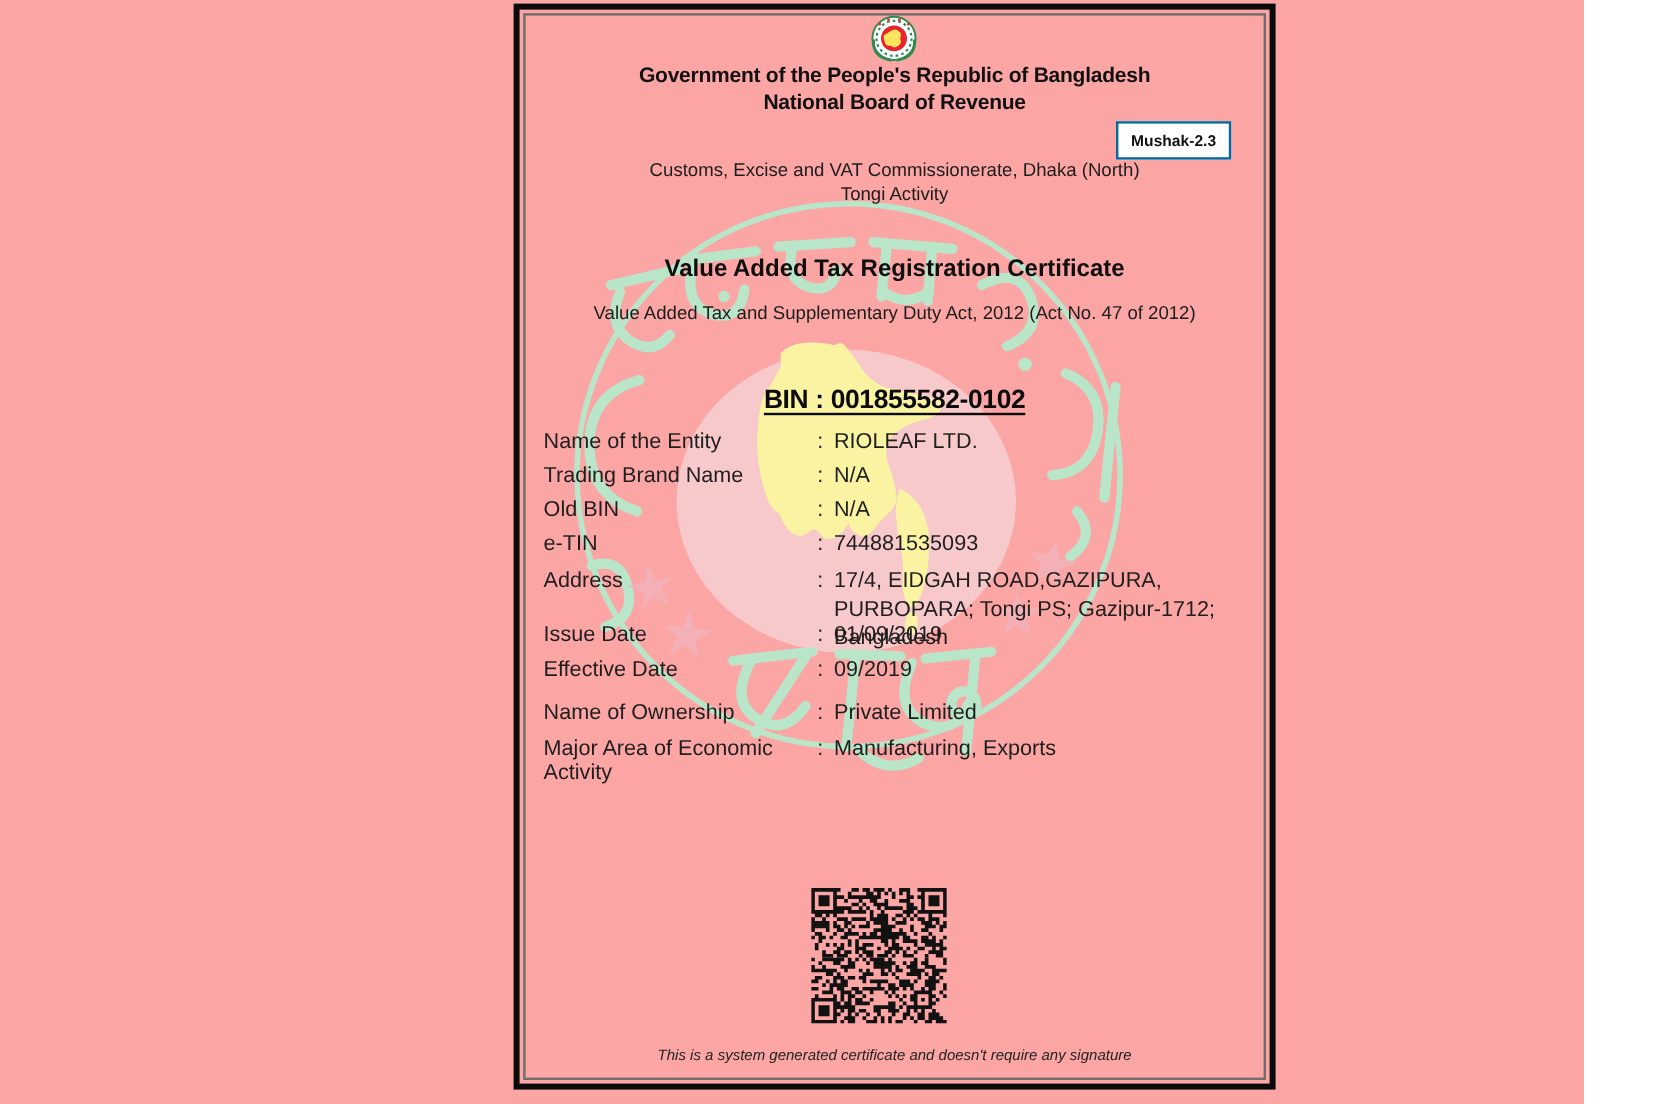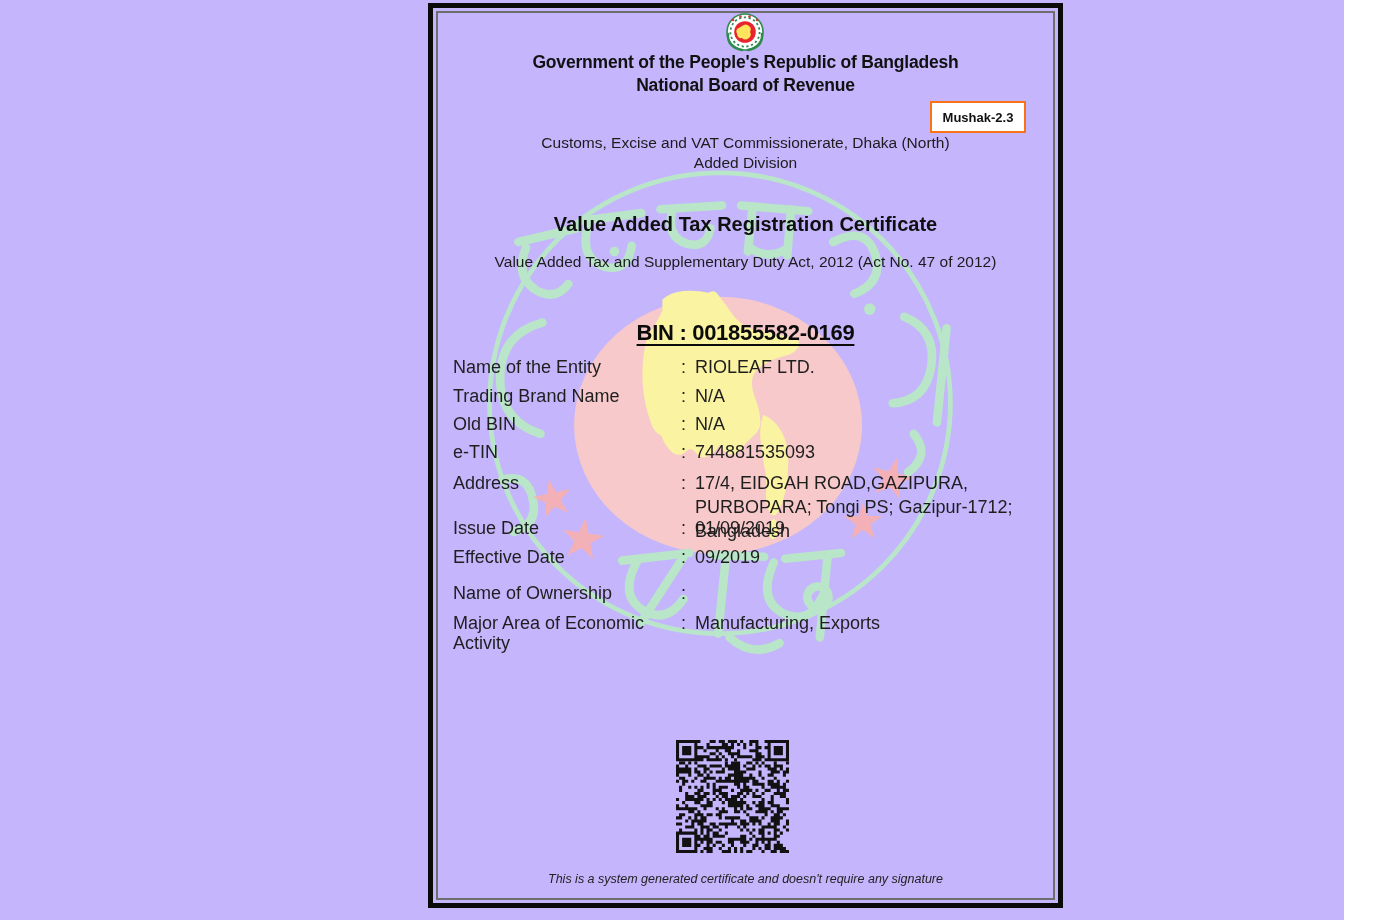--- a/index.html
+++ b/index.html
@@ -1,32 +1,32 @@
 <!DOCTYPE html>
 <html><head>
 <meta charset="utf-8">
 <style>
   html,body{margin:0;padding:0;background:#ffffff;}
-  .canvas{position:relative;width:1320px;height:920px;background:#c4b5fd;overflow:hidden;
-          font-family:"Liberation Sans", sans-serif;color:#1c1c1c;padding-left:24px;}
+  .canvas{position:relative;width:1320px;height:920px;background:#fca5a5;overflow:hidden;
+          font-family:"Liberation Sans", sans-serif;color:#1c1c1c;}
   .cert{position:absolute;left:428px;top:3px;width:625px;height:895px;border:5px solid #0a0a0a;}
   .cert-inner{position:absolute;inset:3px;border:2px solid #6e6e6e;}
   .wm{position:absolute;inset:0;pointer-events:none;z-index:1;}
   .content{position:absolute;inset:0;z-index:2;}
   .cline{position:absolute;left:430px;width:631px;text-align:center;white-space:nowrap;}
   .gov{top:52px;font-size:17.5px;font-weight:bold;letter-spacing:-0.2px;color:#111;}
   .org{top:75px;font-size:17.5px;font-weight:bold;letter-spacing:-0.2px;color:#111;}
   .office{top:134px;font-size:15.5px;}
   .division{top:154px;font-size:15.5px;}
   .title{top:185px;font-size:20px;font-weight:bold;color:#0f0f0f;margin-top:28px;}
   .certify{position:absolute;left:430px;top:251px;width:631px;text-align:center;
            font-size:15.5px;line-height:21.5px;}
   .binline{top:320px;font-size:22px;font-weight:bold;letter-spacing:-0.3px;color:#0b0b0b;
            text-decoration:underline;text-underline-offset:4px;text-decoration-thickness:2px;}
-  .mushak{position:absolute;left:930px;top:101px;width:92px;height:28px;border:2px solid #f97316;
+  .mushak{position:absolute;left:930px;top:101px;width:92px;height:28px;border:2px solid #0369a1;
           background:#fff;display:flex;align-items:center;justify-content:center;
           font-size:13px;font-weight:bold;color:#111;}
   .fields{position:absolute;left:453px;top:0;width:600px;}
   .frow{position:absolute;display:flex;font-size:18px;line-height:20px;color:#1e1e1e;}
   .flabel{width:228px;flex:0 0 228px;}
   .fcolon{width:8px;flex:0 0 8px;margin-right:6px;}
   .fvalue{width:345px;}
   .frow.addr{line-height:24px;}
   .qr{position:absolute;left:676px;top:740px;width:113px;height:113px;}
   .footer{position:absolute;left:430px;top:872px;width:631px;text-align:center;
@@ -118,28 +118,28 @@
     </svg>
 
     <div class="cline gov">Government of the People's Republic of Bangladesh</div>
     <div class="cline org">National Board of Revenue</div>
 
     <div class="mushak">
       <span>Mushak-2.3</span>
     </div>
 
     <div class="cline office">Customs, Excise and VAT Commissionerate, Dhaka (North)</div>
-    <div class="cline division">Added Division</div>
+    <div class="cline division">Tongi Activity</div>
     <div class="cline title">Value Added Tax Registration Certificate</div>
 
     <div class="certify">
       <div>Value Added Tax and Supplementary Duty Act, 2012 (Act No. 47 of 2012)</div>
     </div>
 
-    <div class="cline binline">BIN : 001855582-0169</div>
+    <div class="cline binline">BIN : 001855582-0102</div>
 
     <div class="fields">
       <div class="frow" style="top:357px">
         <span class="flabel">Name of the Entity</span>
         <span class="fcolon">:</span>
         <span class="fvalue">RIOLEAF LTD.</span>
       </div>
       <div class="frow" style="top:386px">
         <span class="flabel">Trading Brand Name</span>
         <span class="fcolon">:</span>
@@ -166,20 +166,21 @@
         <span class="fvalue">01/09/2019</span>
       </div>
       <div class="frow" style="top:547px">
         <span class="flabel">Effective Date</span>
         <span class="fcolon">:</span>
         <span class="fvalue">09/2019</span>
       </div>
       <div class="frow" style="top:583px">
         <span class="flabel">Name of Ownership</span>
         <span class="fcolon">:</span>
+        <span class="fvalue">Private Limited</span>
       </div>
       <div class="frow" style="top:613px">
         <span class="flabel">Major Area of Economic Activity</span>
         <span class="fcolon">:</span>
         <span class="fvalue">Manufacturing, Exports</span>
       </div>
     </div>
 
     <svg id="qr-svg" class="qr" viewBox="0 0 113 113">
         <path d="M0.00 0.00h3.05v3.05h-3.05zM3.05 0.00h3.05v3.05h-3.05zM6.11 0.00h3.05v3.05h-3.05zM9.16 0.00h3.05v3.05h-3.05zM12.22 0.00h3.05v3.05h-3.05zM15.27 0.00h3.05v3.05h-3.05zM18.32 0.00h3.05v3.05h-3.05zM21.38 0.00h3.05v3.05h-3.05zM33.59 0.00h3.05v3.05h-3.05zM36.65 0.00h3.05v3.05h-3.05zM42.76 0.00h3.05v3.05h-3.05zM45.81 0.00h3.05v3.05h-3.05zM51.92 0.00h3.05v3.05h-3.05zM54.97 0.00h3.05v3.05h-3.05zM58.03 0.00h3.05v3.05h-3.05zM64.14 0.00h3.05v3.05h-3.05zM73.30 0.00h3.05v3.05h-3.05zM76.35 0.00h3.05v3.05h-3.05zM79.41 0.00h3.05v3.05h-3.05zM88.57 0.00h3.05v3.05h-3.05zM91.62 0.00h3.05v3.05h-3.05zM94.68 0.00h3.05v3.05h-3.05zM97.73 0.00h3.05v3.05h-3.05zM100.78 0.00h3.05v3.05h-3.05zM103.84 0.00h3.05v3.05h-3.05zM106.89 0.00h3.05v3.05h-3.05zM109.95 0.00h3.05v3.05h-3.05zM0.00 3.05h3.05v3.05h-3.05zM18.32 3.05h3.05v3.05h-3.05zM30.54 3.05h3.05v3.05h-3.05zM45.81 3.05h3.05v3.05h-3.05zM48.86 3.05h3.05v3.05h-3.05zM54.97 3.05h3.05v3.05h-3.05zM61.08 3.05h3.05v3.05h-3.05zM67.19 3.05h3.05v3.05h-3.05zM73.30 3.05h3.05v3.05h-3.05zM79.41 3.05h3.05v3.05h-3.05zM91.62 3.05h3.05v3.05h-3.05zM109.95 3.05h3.05v3.05h-3.05zM0.00 6.11h3.05v3.05h-3.05zM6.11 6.11h3.05v3.05h-3.05zM9.16 6.11h3.05v3.05h-3.05zM12.22 6.11h3.05v3.05h-3.05zM18.32 6.11h3.05v3.05h-3.05zM21.38 6.11h3.05v3.05h-3.05zM24.43 6.11h3.05v3.05h-3.05zM30.54 6.11h3.05v3.05h-3.05zM33.59 6.11h3.05v3.05h-3.05zM36.65 6.11h3.05v3.05h-3.05zM39.70 6.11h3.05v3.05h-3.05zM42.76 6.11h3.05v3.05h-3.05zM45.81 6.11h3.05v3.05h-3.05zM48.86 6.11h3.05v3.05h-3.05zM51.92 6.11h3.05v3.05h-3.05zM54.97 6.11h3.05v3.05h-3.05zM67.19 6.11h3.05v3.05h-3.05zM79.41 6.11h3.05v3.05h-3.05zM82.46 6.11h3.05v3.05h-3.05zM88.57 6.11h3.05v3.05h-3.05zM91.62 6.11h3.05v3.05h-3.05zM97.73 6.11h3.05v3.05h-3.05zM100.78 6.11h3.05v3.05h-3.05zM103.84 6.11h3.05v3.05h-3.05zM109.95 6.11h3.05v3.05h-3.05zM0.00 9.16h3.05v3.05h-3.05zM6.11 9.16h3.05v3.05h-3.05zM9.16 9.16h3.05v3.05h-3.05zM12.22 9.16h3.05v3.05h-3.05zM18.32 9.16h3.05v3.05h-3.05zM27.49 9.16h3.05v3.05h-3.05zM39.70 9.16h3.05v3.05h-3.05zM48.86 9.16h3.05v3.05h-3.05zM51.92 9.16h3.05v3.05h-3.05zM61.08 9.16h3.05v3.05h-3.05zM73.30 9.16h3.05v3.05h-3.05zM76.35 9.16h3.05v3.05h-3.05zM79.41 9.16h3.05v3.05h-3.05zM91.62 9.16h3.05v3.05h-3.05zM97.73 9.16h3.05v3.05h-3.05zM100.78 9.16h3.05v3.05h-3.05zM103.84 9.16h3.05v3.05h-3.05zM109.95 9.16h3.05v3.05h-3.05zM0.00 12.22h3.05v3.05h-3.05zM6.11 12.22h3.05v3.05h-3.05zM9.16 12.22h3.05v3.05h-3.05zM12.22 12.22h3.05v3.05h-3.05zM18.32 12.22h3.05v3.05h-3.05zM33.59 12.22h3.05v3.05h-3.05zM36.65 12.22h3.05v3.05h-3.05zM42.76 12.22h3.05v3.05h-3.05zM51.92 12.22h3.05v3.05h-3.05zM54.97 12.22h3.05v3.05h-3.05zM58.03 12.22h3.05v3.05h-3.05zM61.08 12.22h3.05v3.05h-3.05zM79.41 12.22h3.05v3.05h-3.05zM82.46 12.22h3.05v3.05h-3.05zM91.62 12.22h3.05v3.05h-3.05zM97.73 12.22h3.05v3.05h-3.05zM100.78 12.22h3.05v3.05h-3.05zM103.84 12.22h3.05v3.05h-3.05zM109.95 12.22h3.05v3.05h-3.05zM0.00 15.27h3.05v3.05h-3.05zM18.32 15.27h3.05v3.05h-3.05zM21.38 15.27h3.05v3.05h-3.05zM24.43 15.27h3.05v3.05h-3.05zM27.49 15.27h3.05v3.05h-3.05zM30.54 15.27h3.05v3.05h-3.05zM39.70 15.27h3.05v3.05h-3.05zM45.81 15.27h3.05v3.05h-3.05zM54.97 15.27h3.05v3.05h-3.05zM61.08 15.27h3.05v3.05h-3.05zM64.14 15.27h3.05v3.05h-3.05zM67.19 15.27h3.05v3.05h-3.05zM70.24 15.27h3.05v3.05h-3.05zM73.30 15.27h3.05v3.05h-3.05zM79.41 15.27h3.05v3.05h-3.05zM82.46 15.27h3.05v3.05h-3.05zM85.51 15.27h3.05v3.05h-3.05zM91.62 15.27h3.05v3.05h-3.05zM109.95 15.27h3.05v3.05h-3.05zM0.00 18.32h3.05v3.05h-3.05zM3.05 18.32h3.05v3.05h-3.05zM6.11 18.32h3.05v3.05h-3.05zM9.16 18.32h3.05v3.05h-3.05zM12.22 18.32h3.05v3.05h-3.05zM15.27 18.32h3.05v3.05h-3.05zM18.32 18.32h3.05v3.05h-3.05zM21.38 18.32h3.05v3.05h-3.05zM24.43 18.32h3.05v3.05h-3.05zM30.54 18.32h3.05v3.05h-3.05zM33.59 18.32h3.05v3.05h-3.05zM36.65 18.32h3.05v3.05h-3.05zM39.70 18.32h3.05v3.05h-3.05zM42.76 18.32h3.05v3.05h-3.05zM48.86 18.32h3.05v3.05h-3.05zM58.03 18.32h3.05v3.05h-3.05zM76.35 18.32h3.05v3.05h-3.05zM79.41 18.32h3.05v3.05h-3.05zM82.46 18.32h3.05v3.05h-3.05zM88.57 18.32h3.05v3.05h-3.05zM91.62 18.32h3.05v3.05h-3.05zM94.68 18.32h3.05v3.05h-3.05zM97.73 18.32h3.05v3.05h-3.05zM100.78 18.32h3.05v3.05h-3.05zM103.84 18.32h3.05v3.05h-3.05zM106.89 18.32h3.05v3.05h-3.05zM109.95 18.32h3.05v3.05h-3.05zM3.05 21.38h3.05v3.05h-3.05zM6.11 21.38h3.05v3.05h-3.05zM12.22 21.38h3.05v3.05h-3.05zM18.32 21.38h3.05v3.05h-3.05zM48.86 21.38h3.05v3.05h-3.05zM54.97 21.38h3.05v3.05h-3.05zM58.03 21.38h3.05v3.05h-3.05zM61.08 21.38h3.05v3.05h-3.05zM70.24 21.38h3.05v3.05h-3.05zM73.30 21.38h3.05v3.05h-3.05zM79.41 21.38h3.05v3.05h-3.05zM85.51 21.38h3.05v3.05h-3.05zM97.73 21.38h3.05v3.05h-3.05zM109.95 21.38h3.05v3.05h-3.05zM0.00 24.43h3.05v3.05h-3.05zM9.16 24.43h3.05v3.05h-3.05zM21.38 24.43h3.05v3.05h-3.05zM24.43 24.43h3.05v3.05h-3.05zM27.49 24.43h3.05v3.05h-3.05zM33.59 24.43h3.05v3.05h-3.05zM36.65 24.43h3.05v3.05h-3.05zM39.70 24.43h3.05v3.05h-3.05zM42.76 24.43h3.05v3.05h-3.05zM48.86 24.43h3.05v3.05h-3.05zM51.92 24.43h3.05v3.05h-3.05zM54.97 24.43h3.05v3.05h-3.05zM58.03 24.43h3.05v3.05h-3.05zM61.08 24.43h3.05v3.05h-3.05zM67.19 24.43h3.05v3.05h-3.05zM76.35 24.43h3.05v3.05h-3.05zM82.46 24.43h3.05v3.05h-3.05zM88.57 24.43h3.05v3.05h-3.05zM91.62 24.43h3.05v3.05h-3.05zM97.73 24.43h3.05v3.05h-3.05zM100.78 24.43h3.05v3.05h-3.05zM103.84 24.43h3.05v3.05h-3.05zM0.00 27.49h3.05v3.05h-3.05zM3.05 27.49h3.05v3.05h-3.05zM6.11 27.49h3.05v3.05h-3.05zM9.16 27.49h3.05v3.05h-3.05zM12.22 27.49h3.05v3.05h-3.05zM18.32 27.49h3.05v3.05h-3.05zM27.49 27.49h3.05v3.05h-3.05zM30.54 27.49h3.05v3.05h-3.05zM45.81 27.49h3.05v3.05h-3.05zM51.92 27.49h3.05v3.05h-3.05zM54.97 27.49h3.05v3.05h-3.05zM58.03 27.49h3.05v3.05h-3.05zM61.08 27.49h3.05v3.05h-3.05zM70.24 27.49h3.05v3.05h-3.05zM73.30 27.49h3.05v3.05h-3.05zM76.35 27.49h3.05v3.05h-3.05zM91.62 27.49h3.05v3.05h-3.05zM94.68 27.49h3.05v3.05h-3.05zM97.73 27.49h3.05v3.05h-3.05zM103.84 27.49h3.05v3.05h-3.05zM109.95 27.49h3.05v3.05h-3.05zM0.00 30.54h3.05v3.05h-3.05zM3.05 30.54h3.05v3.05h-3.05zM6.11 30.54h3.05v3.05h-3.05zM9.16 30.54h3.05v3.05h-3.05zM12.22 30.54h3.05v3.05h-3.05zM18.32 30.54h3.05v3.05h-3.05zM21.38 30.54h3.05v3.05h-3.05zM27.49 30.54h3.05v3.05h-3.05zM33.59 30.54h3.05v3.05h-3.05zM39.70 30.54h3.05v3.05h-3.05zM42.76 30.54h3.05v3.05h-3.05zM45.81 30.54h3.05v3.05h-3.05zM58.03 30.54h3.05v3.05h-3.05zM61.08 30.54h3.05v3.05h-3.05zM64.14 30.54h3.05v3.05h-3.05zM67.19 30.54h3.05v3.05h-3.05zM82.46 30.54h3.05v3.05h-3.05zM94.68 30.54h3.05v3.05h-3.05zM97.73 30.54h3.05v3.05h-3.05zM100.78 30.54h3.05v3.05h-3.05zM106.89 30.54h3.05v3.05h-3.05zM109.95 30.54h3.05v3.05h-3.05zM0.00 33.59h3.05v3.05h-3.05zM12.22 33.59h3.05v3.05h-3.05zM21.38 33.59h3.05v3.05h-3.05zM24.43 33.59h3.05v3.05h-3.05zM30.54 33.59h3.05v3.05h-3.05zM51.92 33.59h3.05v3.05h-3.05zM54.97 33.59h3.05v3.05h-3.05zM58.03 33.59h3.05v3.05h-3.05zM61.08 33.59h3.05v3.05h-3.05zM64.14 33.59h3.05v3.05h-3.05zM73.30 33.59h3.05v3.05h-3.05zM82.46 33.59h3.05v3.05h-3.05zM91.62 33.59h3.05v3.05h-3.05zM94.68 33.59h3.05v3.05h-3.05zM106.89 33.59h3.05v3.05h-3.05zM3.05 36.65h3.05v3.05h-3.05zM6.11 36.65h3.05v3.05h-3.05zM18.32 36.65h3.05v3.05h-3.05zM27.49 36.65h3.05v3.05h-3.05zM30.54 36.65h3.05v3.05h-3.05zM33.59 36.65h3.05v3.05h-3.05zM36.65 36.65h3.05v3.05h-3.05zM42.76 36.65h3.05v3.05h-3.05zM48.86 36.65h3.05v3.05h-3.05zM51.92 36.65h3.05v3.05h-3.05zM58.03 36.65h3.05v3.05h-3.05zM61.08 36.65h3.05v3.05h-3.05zM64.14 36.65h3.05v3.05h-3.05zM67.19 36.65h3.05v3.05h-3.05zM70.24 36.65h3.05v3.05h-3.05zM73.30 36.65h3.05v3.05h-3.05zM76.35 36.65h3.05v3.05h-3.05zM85.51 36.65h3.05v3.05h-3.05zM97.73 36.65h3.05v3.05h-3.05zM0.00 39.70h3.05v3.05h-3.05zM6.11 39.70h3.05v3.05h-3.05zM9.16 39.70h3.05v3.05h-3.05zM15.27 39.70h3.05v3.05h-3.05zM24.43 39.70h3.05v3.05h-3.05zM27.49 39.70h3.05v3.05h-3.05zM39.70 39.70h3.05v3.05h-3.05zM42.76 39.70h3.05v3.05h-3.05zM45.81 39.70h3.05v3.05h-3.05zM48.86 39.70h3.05v3.05h-3.05zM51.92 39.70h3.05v3.05h-3.05zM54.97 39.70h3.05v3.05h-3.05zM58.03 39.70h3.05v3.05h-3.05zM61.08 39.70h3.05v3.05h-3.05zM64.14 39.70h3.05v3.05h-3.05zM67.19 39.70h3.05v3.05h-3.05zM70.24 39.70h3.05v3.05h-3.05zM76.35 39.70h3.05v3.05h-3.05zM79.41 39.70h3.05v3.05h-3.05zM91.62 39.70h3.05v3.05h-3.05zM94.68 39.70h3.05v3.05h-3.05zM100.78 39.70h3.05v3.05h-3.05zM109.95 39.70h3.05v3.05h-3.05zM6.11 42.76h3.05v3.05h-3.05zM30.54 42.76h3.05v3.05h-3.05zM36.65 42.76h3.05v3.05h-3.05zM58.03 42.76h3.05v3.05h-3.05zM61.08 42.76h3.05v3.05h-3.05zM67.19 42.76h3.05v3.05h-3.05zM76.35 42.76h3.05v3.05h-3.05zM79.41 42.76h3.05v3.05h-3.05zM82.46 42.76h3.05v3.05h-3.05zM85.51 42.76h3.05v3.05h-3.05zM91.62 42.76h3.05v3.05h-3.05zM94.68 42.76h3.05v3.05h-3.05zM97.73 42.76h3.05v3.05h-3.05zM100.78 42.76h3.05v3.05h-3.05zM106.89 42.76h3.05v3.05h-3.05zM3.05 45.81h3.05v3.05h-3.05zM12.22 45.81h3.05v3.05h-3.05zM18.32 45.81h3.05v3.05h-3.05zM24.43 45.81h3.05v3.05h-3.05zM30.54 45.81h3.05v3.05h-3.05zM36.65 45.81h3.05v3.05h-3.05zM42.76 45.81h3.05v3.05h-3.05zM45.81 45.81h3.05v3.05h-3.05zM48.86 45.81h3.05v3.05h-3.05zM61.08 45.81h3.05v3.05h-3.05zM67.19 45.81h3.05v3.05h-3.05zM70.24 45.81h3.05v3.05h-3.05zM85.51 45.81h3.05v3.05h-3.05zM94.68 45.81h3.05v3.05h-3.05zM97.73 45.81h3.05v3.05h-3.05zM100.78 45.81h3.05v3.05h-3.05zM103.84 45.81h3.05v3.05h-3.05zM106.89 45.81h3.05v3.05h-3.05zM3.05 48.86h3.05v3.05h-3.05zM21.38 48.86h3.05v3.05h-3.05zM24.43 48.86h3.05v3.05h-3.05zM36.65 48.86h3.05v3.05h-3.05zM39.70 48.86h3.05v3.05h-3.05zM42.76 48.86h3.05v3.05h-3.05zM54.97 48.86h3.05v3.05h-3.05zM64.14 48.86h3.05v3.05h-3.05zM67.19 48.86h3.05v3.05h-3.05zM70.24 48.86h3.05v3.05h-3.05zM73.30 48.86h3.05v3.05h-3.05zM79.41 48.86h3.05v3.05h-3.05zM88.57 48.86h3.05v3.05h-3.05zM91.62 48.86h3.05v3.05h-3.05zM100.78 48.86h3.05v3.05h-3.05zM106.89 48.86h3.05v3.05h-3.05zM109.95 48.86h3.05v3.05h-3.05zM9.16 51.92h3.05v3.05h-3.05zM18.32 51.92h3.05v3.05h-3.05zM21.38 51.92h3.05v3.05h-3.05zM27.49 51.92h3.05v3.05h-3.05zM30.54 51.92h3.05v3.05h-3.05zM36.65 51.92h3.05v3.05h-3.05zM42.76 51.92h3.05v3.05h-3.05zM45.81 51.92h3.05v3.05h-3.05zM48.86 51.92h3.05v3.05h-3.05zM61.08 51.92h3.05v3.05h-3.05zM64.14 51.92h3.05v3.05h-3.05zM70.24 51.92h3.05v3.05h-3.05zM76.35 51.92h3.05v3.05h-3.05zM85.51 51.92h3.05v3.05h-3.05zM97.73 51.92h3.05v3.05h-3.05zM100.78 51.92h3.05v3.05h-3.05zM103.84 51.92h3.05v3.05h-3.05zM106.89 51.92h3.05v3.05h-3.05zM9.16 54.97h3.05v3.05h-3.05zM12.22 54.97h3.05v3.05h-3.05zM15.27 54.97h3.05v3.05h-3.05zM21.38 54.97h3.05v3.05h-3.05zM24.43 54.97h3.05v3.05h-3.05zM27.49 54.97h3.05v3.05h-3.05zM39.70 54.97h3.05v3.05h-3.05zM45.81 54.97h3.05v3.05h-3.05zM48.86 54.97h3.05v3.05h-3.05zM54.97 54.97h3.05v3.05h-3.05zM58.03 54.97h3.05v3.05h-3.05zM61.08 54.97h3.05v3.05h-3.05zM67.19 54.97h3.05v3.05h-3.05zM76.35 54.97h3.05v3.05h-3.05zM79.41 54.97h3.05v3.05h-3.05zM82.46 54.97h3.05v3.05h-3.05zM94.68 54.97h3.05v3.05h-3.05zM103.84 54.97h3.05v3.05h-3.05zM106.89 54.97h3.05v3.05h-3.05zM0.00 58.03h3.05v3.05h-3.05zM9.16 58.03h3.05v3.05h-3.05zM12.22 58.03h3.05v3.05h-3.05zM15.27 58.03h3.05v3.05h-3.05zM18.32 58.03h3.05v3.05h-3.05zM21.38 58.03h3.05v3.05h-3.05zM24.43 58.03h3.05v3.05h-3.05zM30.54 58.03h3.05v3.05h-3.05zM36.65 58.03h3.05v3.05h-3.05zM42.76 58.03h3.05v3.05h-3.05zM48.86 58.03h3.05v3.05h-3.05zM51.92 58.03h3.05v3.05h-3.05zM54.97 58.03h3.05v3.05h-3.05zM58.03 58.03h3.05v3.05h-3.05zM64.14 58.03h3.05v3.05h-3.05zM85.51 58.03h3.05v3.05h-3.05zM94.68 58.03h3.05v3.05h-3.05zM109.95 58.03h3.05v3.05h-3.05zM6.11 61.08h3.05v3.05h-3.05zM18.32 61.08h3.05v3.05h-3.05zM21.38 61.08h3.05v3.05h-3.05zM30.54 61.08h3.05v3.05h-3.05zM33.59 61.08h3.05v3.05h-3.05zM45.81 61.08h3.05v3.05h-3.05zM51.92 61.08h3.05v3.05h-3.05zM54.97 61.08h3.05v3.05h-3.05zM58.03 61.08h3.05v3.05h-3.05zM61.08 61.08h3.05v3.05h-3.05zM64.14 61.08h3.05v3.05h-3.05zM67.19 61.08h3.05v3.05h-3.05zM76.35 61.08h3.05v3.05h-3.05zM82.46 61.08h3.05v3.05h-3.05zM85.51 61.08h3.05v3.05h-3.05zM91.62 61.08h3.05v3.05h-3.05zM94.68 61.08h3.05v3.05h-3.05zM109.95 61.08h3.05v3.05h-3.05zM0.00 64.14h3.05v3.05h-3.05zM9.16 64.14h3.05v3.05h-3.05zM24.43 64.14h3.05v3.05h-3.05zM27.49 64.14h3.05v3.05h-3.05zM30.54 64.14h3.05v3.05h-3.05zM33.59 64.14h3.05v3.05h-3.05zM51.92 64.14h3.05v3.05h-3.05zM54.97 64.14h3.05v3.05h-3.05zM58.03 64.14h3.05v3.05h-3.05zM61.08 64.14h3.05v3.05h-3.05zM64.14 64.14h3.05v3.05h-3.05zM70.24 64.14h3.05v3.05h-3.05zM79.41 64.14h3.05v3.05h-3.05zM82.46 64.14h3.05v3.05h-3.05zM85.51 64.14h3.05v3.05h-3.05zM94.68 64.14h3.05v3.05h-3.05zM97.73 64.14h3.05v3.05h-3.05zM100.78 64.14h3.05v3.05h-3.05zM0.00 67.19h3.05v3.05h-3.05zM3.05 67.19h3.05v3.05h-3.05zM6.11 67.19h3.05v3.05h-3.05zM9.16 67.19h3.05v3.05h-3.05zM12.22 67.19h3.05v3.05h-3.05zM15.27 67.19h3.05v3.05h-3.05zM18.32 67.19h3.05v3.05h-3.05zM27.49 67.19h3.05v3.05h-3.05zM39.70 67.19h3.05v3.05h-3.05zM45.81 67.19h3.05v3.05h-3.05zM58.03 67.19h3.05v3.05h-3.05zM64.14 67.19h3.05v3.05h-3.05zM70.24 67.19h3.05v3.05h-3.05zM73.30 67.19h3.05v3.05h-3.05zM82.46 67.19h3.05v3.05h-3.05zM85.51 67.19h3.05v3.05h-3.05zM88.57 67.19h3.05v3.05h-3.05zM91.62 67.19h3.05v3.05h-3.05zM100.78 67.19h3.05v3.05h-3.05zM103.84 67.19h3.05v3.05h-3.05zM106.89 67.19h3.05v3.05h-3.05zM109.95 67.19h3.05v3.05h-3.05zM12.22 70.24h3.05v3.05h-3.05zM15.27 70.24h3.05v3.05h-3.05zM21.38 70.24h3.05v3.05h-3.05zM42.76 70.24h3.05v3.05h-3.05zM45.81 70.24h3.05v3.05h-3.05zM48.86 70.24h3.05v3.05h-3.05zM58.03 70.24h3.05v3.05h-3.05zM61.08 70.24h3.05v3.05h-3.05zM67.19 70.24h3.05v3.05h-3.05zM79.41 70.24h3.05v3.05h-3.05zM82.46 70.24h3.05v3.05h-3.05zM85.51 70.24h3.05v3.05h-3.05zM88.57 70.24h3.05v3.05h-3.05zM94.68 70.24h3.05v3.05h-3.05zM100.78 70.24h3.05v3.05h-3.05zM103.84 70.24h3.05v3.05h-3.05zM3.05 73.30h3.05v3.05h-3.05zM6.11 73.30h3.05v3.05h-3.05zM18.32 73.30h3.05v3.05h-3.05zM21.38 73.30h3.05v3.05h-3.05zM24.43 73.30h3.05v3.05h-3.05zM30.54 73.30h3.05v3.05h-3.05zM33.59 73.30h3.05v3.05h-3.05zM39.70 73.30h3.05v3.05h-3.05zM42.76 73.30h3.05v3.05h-3.05zM70.24 73.30h3.05v3.05h-3.05zM88.57 73.30h3.05v3.05h-3.05zM97.73 73.30h3.05v3.05h-3.05zM100.78 73.30h3.05v3.05h-3.05zM106.89 73.30h3.05v3.05h-3.05zM0.00 76.35h3.05v3.05h-3.05zM3.05 76.35h3.05v3.05h-3.05zM12.22 76.35h3.05v3.05h-3.05zM18.32 76.35h3.05v3.05h-3.05zM24.43 76.35h3.05v3.05h-3.05zM27.49 76.35h3.05v3.05h-3.05zM42.76 76.35h3.05v3.05h-3.05zM48.86 76.35h3.05v3.05h-3.05zM51.92 76.35h3.05v3.05h-3.05zM54.97 76.35h3.05v3.05h-3.05zM58.03 76.35h3.05v3.05h-3.05zM61.08 76.35h3.05v3.05h-3.05zM73.30 76.35h3.05v3.05h-3.05zM76.35 76.35h3.05v3.05h-3.05zM79.41 76.35h3.05v3.05h-3.05zM85.51 76.35h3.05v3.05h-3.05zM94.68 76.35h3.05v3.05h-3.05zM97.73 76.35h3.05v3.05h-3.05zM100.78 76.35h3.05v3.05h-3.05zM103.84 76.35h3.05v3.05h-3.05zM9.16 79.41h3.05v3.05h-3.05zM15.27 79.41h3.05v3.05h-3.05zM18.32 79.41h3.05v3.05h-3.05zM21.38 79.41h3.05v3.05h-3.05zM24.43 79.41h3.05v3.05h-3.05zM27.49 79.41h3.05v3.05h-3.05zM54.97 79.41h3.05v3.05h-3.05zM64.14 79.41h3.05v3.05h-3.05zM67.19 79.41h3.05v3.05h-3.05zM73.30 79.41h3.05v3.05h-3.05zM76.35 79.41h3.05v3.05h-3.05zM79.41 79.41h3.05v3.05h-3.05zM82.46 79.41h3.05v3.05h-3.05zM94.68 79.41h3.05v3.05h-3.05zM97.73 79.41h3.05v3.05h-3.05zM100.78 79.41h3.05v3.05h-3.05zM109.95 79.41h3.05v3.05h-3.05zM0.00 82.46h3.05v3.05h-3.05zM3.05 82.46h3.05v3.05h-3.05zM15.27 82.46h3.05v3.05h-3.05zM21.38 82.46h3.05v3.05h-3.05zM24.43 82.46h3.05v3.05h-3.05zM33.59 82.46h3.05v3.05h-3.05zM36.65 82.46h3.05v3.05h-3.05zM42.76 82.46h3.05v3.05h-3.05zM45.81 82.46h3.05v3.05h-3.05zM48.86 82.46h3.05v3.05h-3.05zM51.92 82.46h3.05v3.05h-3.05zM54.97 82.46h3.05v3.05h-3.05zM58.03 82.46h3.05v3.05h-3.05zM64.14 82.46h3.05v3.05h-3.05zM67.19 82.46h3.05v3.05h-3.05zM70.24 82.46h3.05v3.05h-3.05zM76.35 82.46h3.05v3.05h-3.05zM82.46 82.46h3.05v3.05h-3.05zM91.62 82.46h3.05v3.05h-3.05zM97.73 82.46h3.05v3.05h-3.05zM100.78 82.46h3.05v3.05h-3.05zM109.95 82.46h3.05v3.05h-3.05zM9.16 85.51h3.05v3.05h-3.05zM12.22 85.51h3.05v3.05h-3.05zM15.27 85.51h3.05v3.05h-3.05zM24.43 85.51h3.05v3.05h-3.05zM27.49 85.51h3.05v3.05h-3.05zM30.54 85.51h3.05v3.05h-3.05zM36.65 85.51h3.05v3.05h-3.05zM39.70 85.51h3.05v3.05h-3.05zM48.86 85.51h3.05v3.05h-3.05zM61.08 85.51h3.05v3.05h-3.05zM67.19 85.51h3.05v3.05h-3.05zM85.51 85.51h3.05v3.05h-3.05zM88.57 85.51h3.05v3.05h-3.05zM91.62 85.51h3.05v3.05h-3.05zM94.68 85.51h3.05v3.05h-3.05zM97.73 85.51h3.05v3.05h-3.05zM106.89 85.51h3.05v3.05h-3.05zM3.05 88.57h3.05v3.05h-3.05zM18.32 88.57h3.05v3.05h-3.05zM24.43 88.57h3.05v3.05h-3.05zM30.54 88.57h3.05v3.05h-3.05zM33.59 88.57h3.05v3.05h-3.05zM42.76 88.57h3.05v3.05h-3.05zM64.14 88.57h3.05v3.05h-3.05zM70.24 88.57h3.05v3.05h-3.05zM76.35 88.57h3.05v3.05h-3.05zM82.46 88.57h3.05v3.05h-3.05zM85.51 88.57h3.05v3.05h-3.05zM97.73 88.57h3.05v3.05h-3.05zM100.78 88.57h3.05v3.05h-3.05zM109.95 88.57h3.05v3.05h-3.05zM0.00 91.62h3.05v3.05h-3.05zM3.05 91.62h3.05v3.05h-3.05zM6.11 91.62h3.05v3.05h-3.05zM9.16 91.62h3.05v3.05h-3.05zM12.22 91.62h3.05v3.05h-3.05zM15.27 91.62h3.05v3.05h-3.05zM18.32 91.62h3.05v3.05h-3.05zM24.43 91.62h3.05v3.05h-3.05zM30.54 91.62h3.05v3.05h-3.05zM36.65 91.62h3.05v3.05h-3.05zM39.70 91.62h3.05v3.05h-3.05zM48.86 91.62h3.05v3.05h-3.05zM73.30 91.62h3.05v3.05h-3.05zM82.46 91.62h3.05v3.05h-3.05zM85.51 91.62h3.05v3.05h-3.05zM91.62 91.62h3.05v3.05h-3.05zM97.73 91.62h3.05v3.05h-3.05zM103.84 91.62h3.05v3.05h-3.05zM0.00 94.68h3.05v3.05h-3.05zM18.32 94.68h3.05v3.05h-3.05zM21.38 94.68h3.05v3.05h-3.05zM27.49 94.68h3.05v3.05h-3.05zM30.54 94.68h3.05v3.05h-3.05zM36.65 94.68h3.05v3.05h-3.05zM39.70 94.68h3.05v3.05h-3.05zM42.76 94.68h3.05v3.05h-3.05zM45.81 94.68h3.05v3.05h-3.05zM64.14 94.68h3.05v3.05h-3.05zM67.19 94.68h3.05v3.05h-3.05zM76.35 94.68h3.05v3.05h-3.05zM85.51 94.68h3.05v3.05h-3.05zM97.73 94.68h3.05v3.05h-3.05zM100.78 94.68h3.05v3.05h-3.05zM0.00 97.73h3.05v3.05h-3.05zM6.11 97.73h3.05v3.05h-3.05zM9.16 97.73h3.05v3.05h-3.05zM12.22 97.73h3.05v3.05h-3.05zM18.32 97.73h3.05v3.05h-3.05zM21.38 97.73h3.05v3.05h-3.05zM24.43 97.73h3.05v3.05h-3.05zM27.49 97.73h3.05v3.05h-3.05zM30.54 97.73h3.05v3.05h-3.05zM33.59 97.73h3.05v3.05h-3.05zM51.92 97.73h3.05v3.05h-3.05zM54.97 97.73h3.05v3.05h-3.05zM58.03 97.73h3.05v3.05h-3.05zM61.08 97.73h3.05v3.05h-3.05zM64.14 97.73h3.05v3.05h-3.05zM67.19 97.73h3.05v3.05h-3.05zM73.30 97.73h3.05v3.05h-3.05zM79.41 97.73h3.05v3.05h-3.05zM82.46 97.73h3.05v3.05h-3.05zM85.51 97.73h3.05v3.05h-3.05zM88.57 97.73h3.05v3.05h-3.05zM91.62 97.73h3.05v3.05h-3.05zM94.68 97.73h3.05v3.05h-3.05zM97.73 97.73h3.05v3.05h-3.05zM0.00 100.78h3.05v3.05h-3.05zM6.11 100.78h3.05v3.05h-3.05zM9.16 100.78h3.05v3.05h-3.05zM12.22 100.78h3.05v3.05h-3.05zM18.32 100.78h3.05v3.05h-3.05zM24.43 100.78h3.05v3.05h-3.05zM30.54 100.78h3.05v3.05h-3.05zM33.59 100.78h3.05v3.05h-3.05zM39.70 100.78h3.05v3.05h-3.05zM42.76 100.78h3.05v3.05h-3.05zM51.92 100.78h3.05v3.05h-3.05zM54.97 100.78h3.05v3.05h-3.05zM64.14 100.78h3.05v3.05h-3.05zM67.19 100.78h3.05v3.05h-3.05zM70.24 100.78h3.05v3.05h-3.05zM79.41 100.78h3.05v3.05h-3.05zM85.51 100.78h3.05v3.05h-3.05zM91.62 100.78h3.05v3.05h-3.05zM100.78 100.78h3.05v3.05h-3.05zM0.00 103.84h3.05v3.05h-3.05zM6.11 103.84h3.05v3.05h-3.05zM9.16 103.84h3.05v3.05h-3.05zM12.22 103.84h3.05v3.05h-3.05zM18.32 103.84h3.05v3.05h-3.05zM21.38 103.84h3.05v3.05h-3.05zM30.54 103.84h3.05v3.05h-3.05zM36.65 103.84h3.05v3.05h-3.05zM45.81 103.84h3.05v3.05h-3.05zM54.97 103.84h3.05v3.05h-3.05zM67.19 103.84h3.05v3.05h-3.05zM76.35 103.84h3.05v3.05h-3.05zM79.41 103.84h3.05v3.05h-3.05zM88.57 103.84h3.05v3.05h-3.05zM91.62 103.84h3.05v3.05h-3.05zM97.73 103.84h3.05v3.05h-3.05zM100.78 103.84h3.05v3.05h-3.05zM103.84 103.84h3.05v3.05h-3.05zM0.00 106.89h3.05v3.05h-3.05zM18.32 106.89h3.05v3.05h-3.05zM27.49 106.89h3.05v3.05h-3.05zM30.54 106.89h3.05v3.05h-3.05zM33.59 106.89h3.05v3.05h-3.05zM42.76 106.89h3.05v3.05h-3.05zM51.92 106.89h3.05v3.05h-3.05zM58.03 106.89h3.05v3.05h-3.05zM64.14 106.89h3.05v3.05h-3.05zM76.35 106.89h3.05v3.05h-3.05zM82.46 106.89h3.05v3.05h-3.05zM88.57 106.89h3.05v3.05h-3.05zM91.62 106.89h3.05v3.05h-3.05zM97.73 106.89h3.05v3.05h-3.05zM100.78 106.89h3.05v3.05h-3.05zM103.84 106.89h3.05v3.05h-3.05zM106.89 106.89h3.05v3.05h-3.05zM0.00 109.95h3.05v3.05h-3.05zM3.05 109.95h3.05v3.05h-3.05zM6.11 109.95h3.05v3.05h-3.05zM9.16 109.95h3.05v3.05h-3.05zM12.22 109.95h3.05v3.05h-3.05zM15.27 109.95h3.05v3.05h-3.05zM18.32 109.95h3.05v3.05h-3.05zM24.43 109.95h3.05v3.05h-3.05zM30.54 109.95h3.05v3.05h-3.05zM33.59 109.95h3.05v3.05h-3.05zM45.81 109.95h3.05v3.05h-3.05zM48.86 109.95h3.05v3.05h-3.05zM51.92 109.95h3.05v3.05h-3.05zM58.03 109.95h3.05v3.05h-3.05zM64.14 109.95h3.05v3.05h-3.05zM70.24 109.95h3.05v3.05h-3.05zM73.30 109.95h3.05v3.05h-3.05zM85.51 109.95h3.05v3.05h-3.05zM94.68 109.95h3.05v3.05h-3.05zM97.73 109.95h3.05v3.05h-3.05zM103.84 109.95h3.05v3.05h-3.05zM106.89 109.95h3.05v3.05h-3.05zM109.95 109.95h3.05v3.05h-3.05z" fill="#121212"></path>

